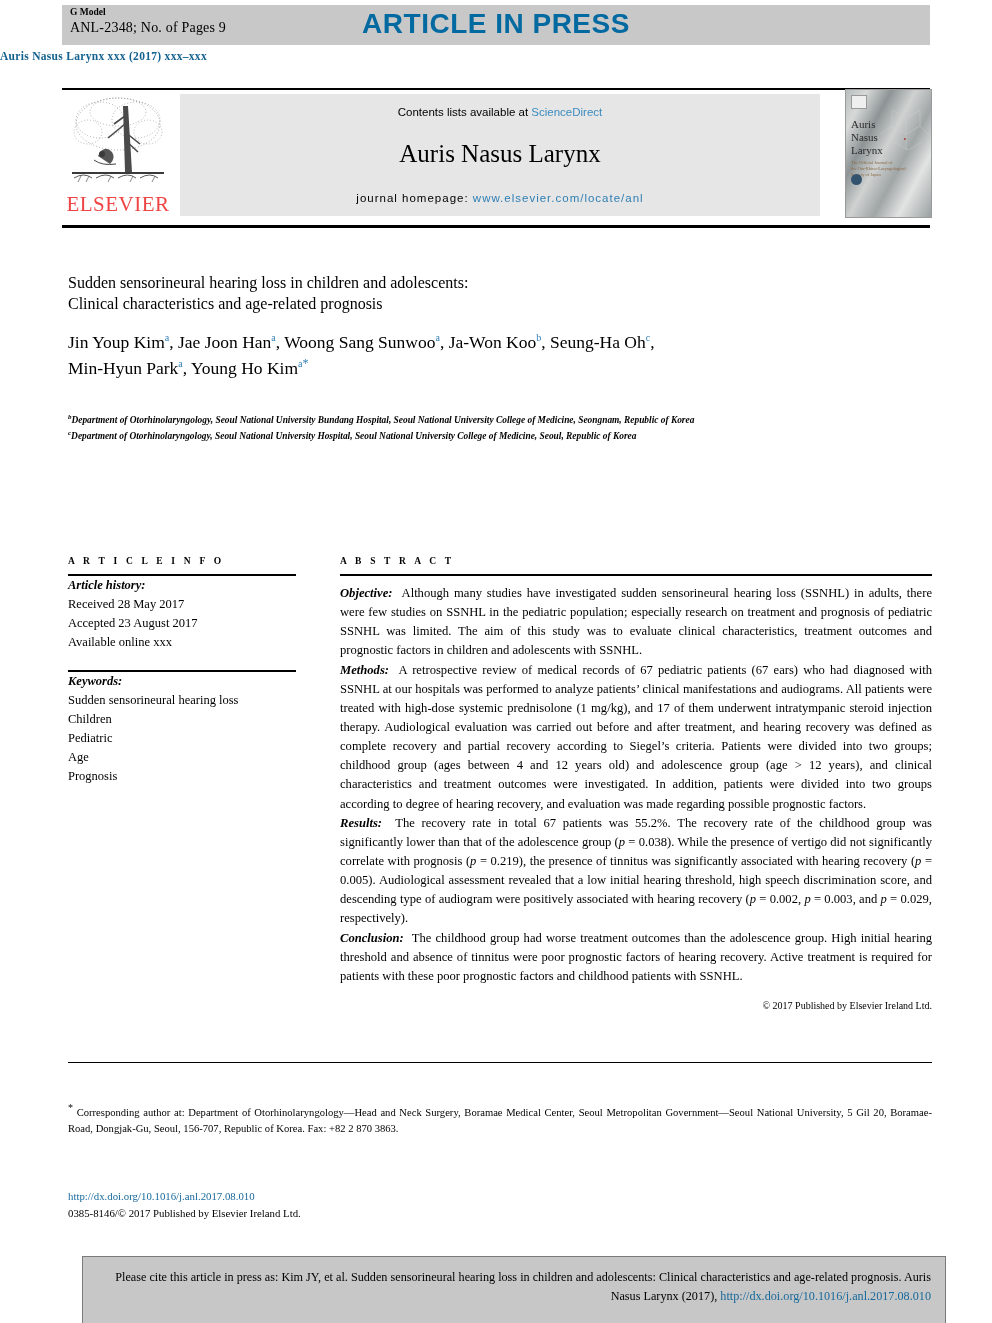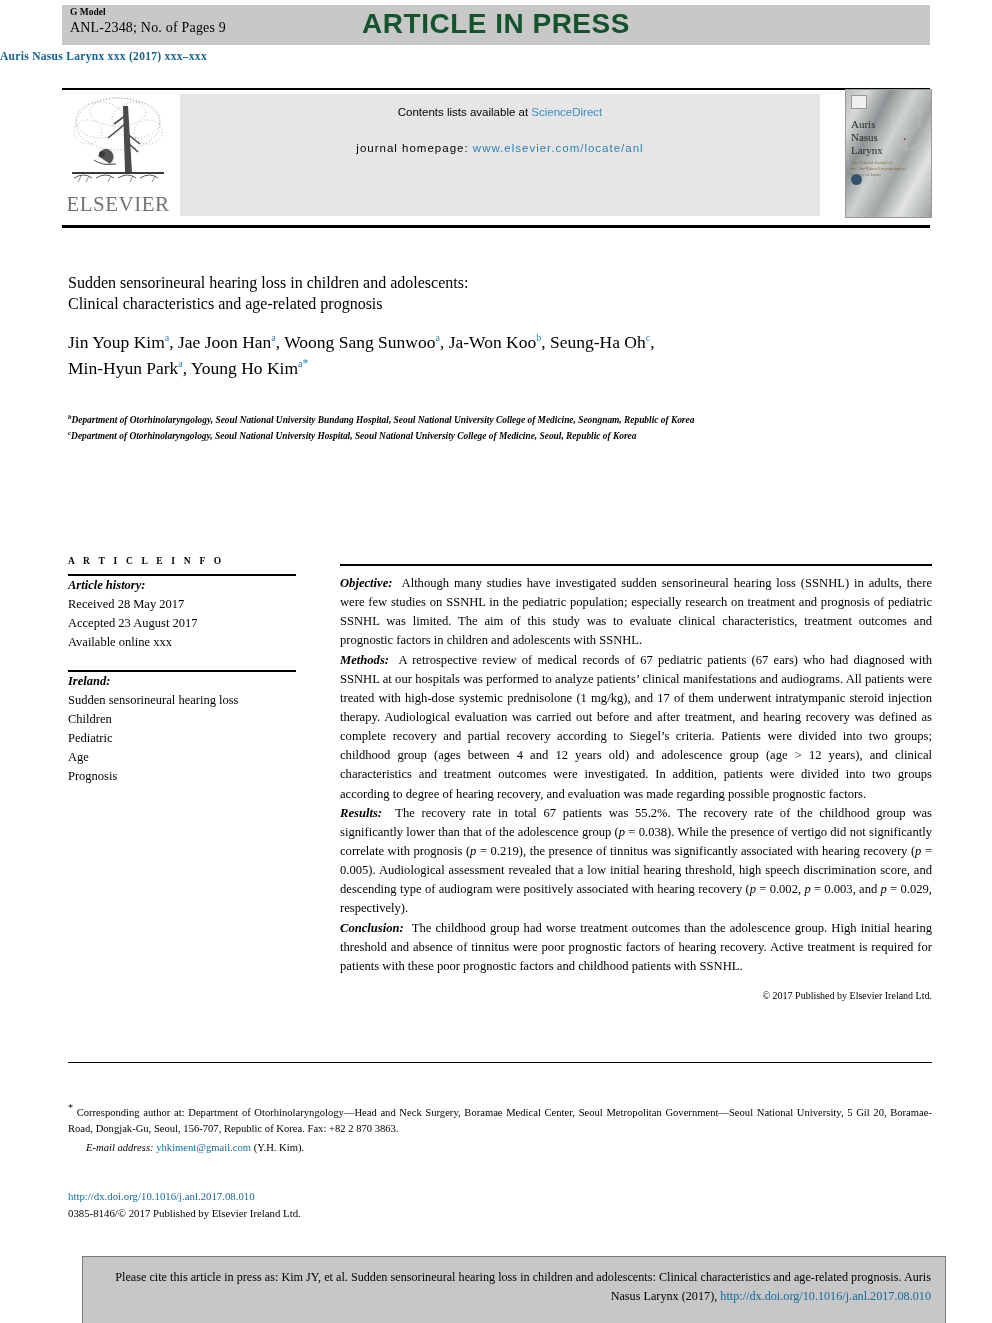--- a/index.html
+++ b/index.html
@@ -49,21 +49,21 @@
   }
   .aip {
     position: absolute;
     left: 0;
     top: 3px;
     width: 868px;
     text-align: center;
     font-family: "Liberation Sans", sans-serif;
     font-weight: bold;
     font-size: 28px;
-    color: #14532d;
+    color: #0369a1;
     letter-spacing: 0.5px;
   }
 
   
   .journal-ref {
     position: absolute;
     left: 0;
     top: 50px;
     width: 992px;
     font-family: "Liberation Serif", serif;
@@ -105,21 +105,21 @@
     overflow: hidden;
   }
   .elsevier-word {
     position: absolute;
     left: 0;
     top: 100px;
     width: 112px;
     text-align: center;
     font-family: "Liberation Serif", serif;
     font-size: 21px;
-    color: #737373;
+    color: #ef4444;
     letter-spacing: 0.5px;
   }
   .masthead-center {
     position: absolute;
     left: 118px;
     top: 2px;
     width: 640px;
     height: 122px;
     background: #e6e6e6;
     text-align: center;
@@ -423,20 +423,21 @@
           <path d="M10 88 l3 -6 M18 88 l3 -6 M40 88 l3 -6 M62 88 l3 -6 M84 88 l3 -6" stroke="#6a6a6a" stroke-width="0.8" fill="none"></path>
         </svg>
       </div>
       <div class="elsevier-word">ELSEVIER</div>
     </div>
 
     <div class="masthead-center">
       <div class="contents-line">
         <span>Contents lists available at </span><span class="sciencedirect">ScienceDirect</span>
       </div>
+      <div class="journal-name">Auris Nasus Larynx</div>
       <div class="homepage-line">
         <span>journal homepage: </span><span class="homepage-url">www.elsevier.com/locate/anl</span>
       </div>
     </div>
 
     <div class="cover-thumb">
       <div class="cover-elsevier-mark"></div>
       <div class="cover-title">Auris<br>Nasus<br>Larynx</div>
       <div class="cover-sub">The Official Journal of<br>the Oto-Rhino-Laryngological<br>Society of Japan</div>
       <div class="cover-seal"></div>
@@ -471,45 +472,45 @@
     <div class="sec-label">A R T I C L E   I N F O</div>
     <div class="hr-thin"></div>
     <div class="info-group">
       <div class="info-head">Article history:</div>
       <div>Received 28 May 2017</div>
       <div>Accepted 23 August 2017</div>
       <div>Available online xxx</div>
     </div>
     <div class="hr-thin2"></div>
     <div class="info-group">
-      <div class="info-head">Ireland:</div>
+      <div class="info-head">Keywords:</div>
       <div>Sudden sensorineural hearing loss</div>
       <div>Children</div>
       <div>Pediatric</div>
       <div>Age</div>
       <div>Prognosis</div>
     </div>
   </div>
 
   <div class="col-abs">
+    <div class="sec-label">A B S T R A C T</div>
     <div class="hr-thin"></div>
     <div class="abstract-body">
       <p><span class="lead">Objective:</span>&nbsp; <span>Although many studies have investigated sudden sensorineural hearing loss (SSNHL) in adults, there were few studies on SSNHL in the pediatric population; especially research on treatment and prognosis of pediatric SSNHL was limited. The aim of this study was to evaluate clinical characteristics, treatment outcomes and prognostic factors in children and adolescents with SSNHL.</span></p>
       <p><span class="lead">Methods:</span>&nbsp; <span>A retrospective review of medical records of 67 pediatric patients (67 ears) who had diagnosed with SSNHL at our hospitals was performed to analyze patients’ clinical manifestations and audiograms. All patients were treated with high-dose systemic prednisolone (1 mg/kg), and 17 of them underwent intratympanic steroid injection therapy. Audiological evaluation was carried out before and after treatment, and hearing recovery was defined as complete recovery and partial recovery according to Siegel’s criteria. Patients were divided into two groups; childhood group (ages between 4 and 12 years old) and adolescence group (age &gt; 12 years), and clinical characteristics and treatment outcomes were investigated. In addition, patients were divided into two groups according to degree of hearing recovery, and evaluation was made regarding possible prognostic factors.</span></p>
       <p><span class="lead">Results:</span>&nbsp; <span>The recovery rate in total 67 patients was 55.2%. The recovery rate of the childhood group was significantly lower than that of the adolescence group (</span><span class="italic">p</span><span> = 0.038). While the presence of vertigo did not significantly correlate with prognosis (</span><span class="italic">p</span><span> = 0.219), the presence of tinnitus was significantly associated with hearing recovery (</span><span class="italic">p</span><span> = 0.005). Audiological assessment revealed that a low initial hearing threshold, high speech discrimination score, and descending type of audiogram were positively associated with hearing recovery (</span><span class="italic">p</span><span> = 0.002, </span><span class="italic">p</span><span> = 0.003, and </span><span class="italic">p</span><span> = 0.029, respectively).</span></p>
       <p><span class="lead">Conclusion:</span>&nbsp; <span>The childhood group had worse treatment outcomes than the adolescence group. High initial hearing threshold and absence of tinnitus were poor prognostic factors of hearing recovery. Active treatment is required for patients with these poor prognostic factors and childhood patients with SSNHL.</span></p>
       <div class="copyright-line">© 2017 Published by Elsevier Ireland Ltd.</div>
     </div>
   </div>
 
   <div class="rule-footer"></div>
 
   <div class="footnotes">
     <div><span class="footnote-star">*</span> <span>Corresponding author at: Department of Otorhinolaryngology—Head and Neck Surgery, Boramae Medical Center, Seoul Metropolitan Government—Seoul National University, 5 Gil 20, Boramae-Road, Dongjak-Gu, Seoul, 156-707, Republic of Korea. Fax: +82 2 870 3863.</span></div>
-    <div class="email-line"><span class="email-label">E-mail address:</span> <span class="link">yhkiment@gmail.com</span> <span>(Y.H. Kim).</span></div>
   </div>
 
   <div class="doi-block">
     <div class="doi-link">http://dx.doi.org/10.1016/j.anl.2017.08.010</div>
     <div>0385-8146/© 2017 Published by Elsevier Ireland Ltd.</div>
   </div>
 
   <div class="cite-box">
     <div class="cite-text"><span>Please cite this article in press as: Kim JY, et al. Sudden sensorineural hearing loss in children and adolescents: Clinical characteristics and age-related prognosis. Auris Nasus Larynx (2017), </span><span class="link">http://dx.doi.org/10.1016/j.anl.2017.08.010</span></div>
   </div>

